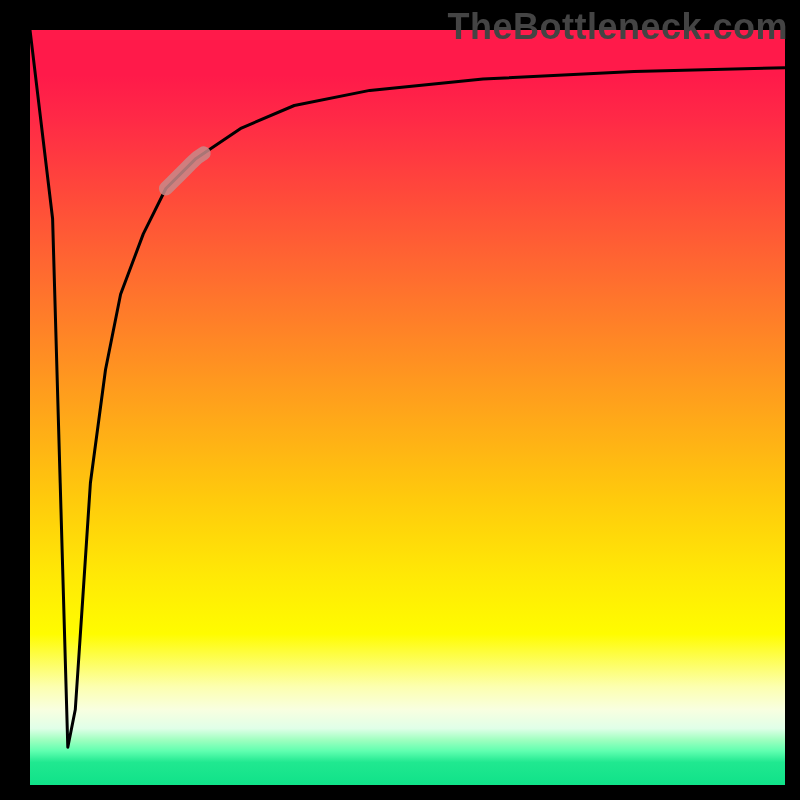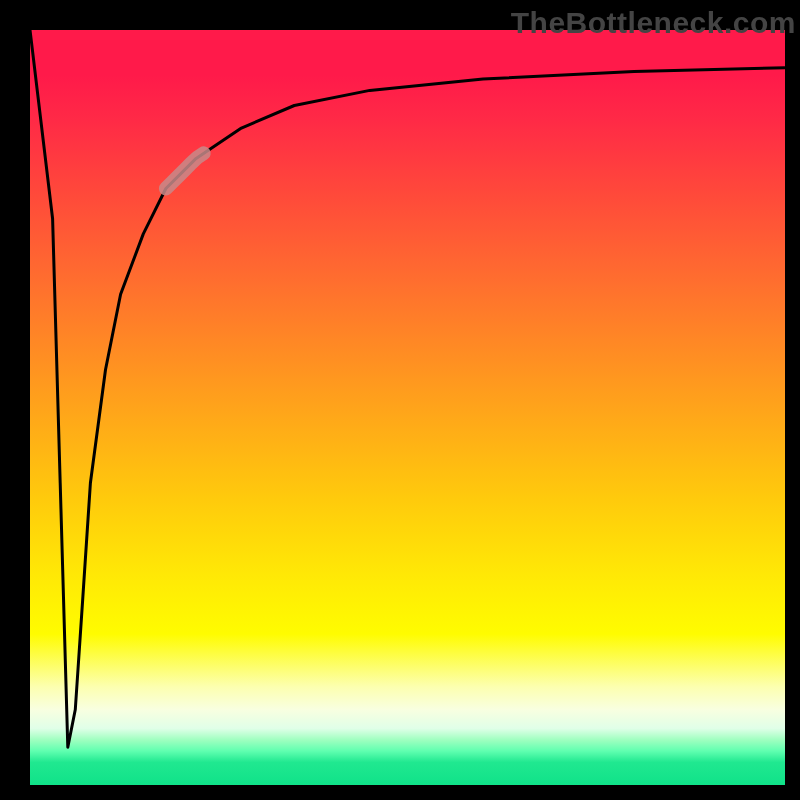--- a/index.html
+++ b/index.html
@@ -10,23 +10,23 @@
   body {
     width: 800px;
     height: 800px;
     background: #000;
     position: relative;
     font-family: Arial, Helvetica, sans-serif;
   }
   .watermark {
     position: absolute;
     top: 6px;
-    right: 4px;
+    right: 12px;
     color: #444;
-    font-size: 30px;
+    font-size: 36px;
     font-weight: 600;
     letter-spacing: 0.5px;
     z-index: 10;
     font-family: Arial, sans-serif;
   }
   .plot-area {
     position: absolute;
     left: 30px;
     top: 30px;
     width: 755px;

